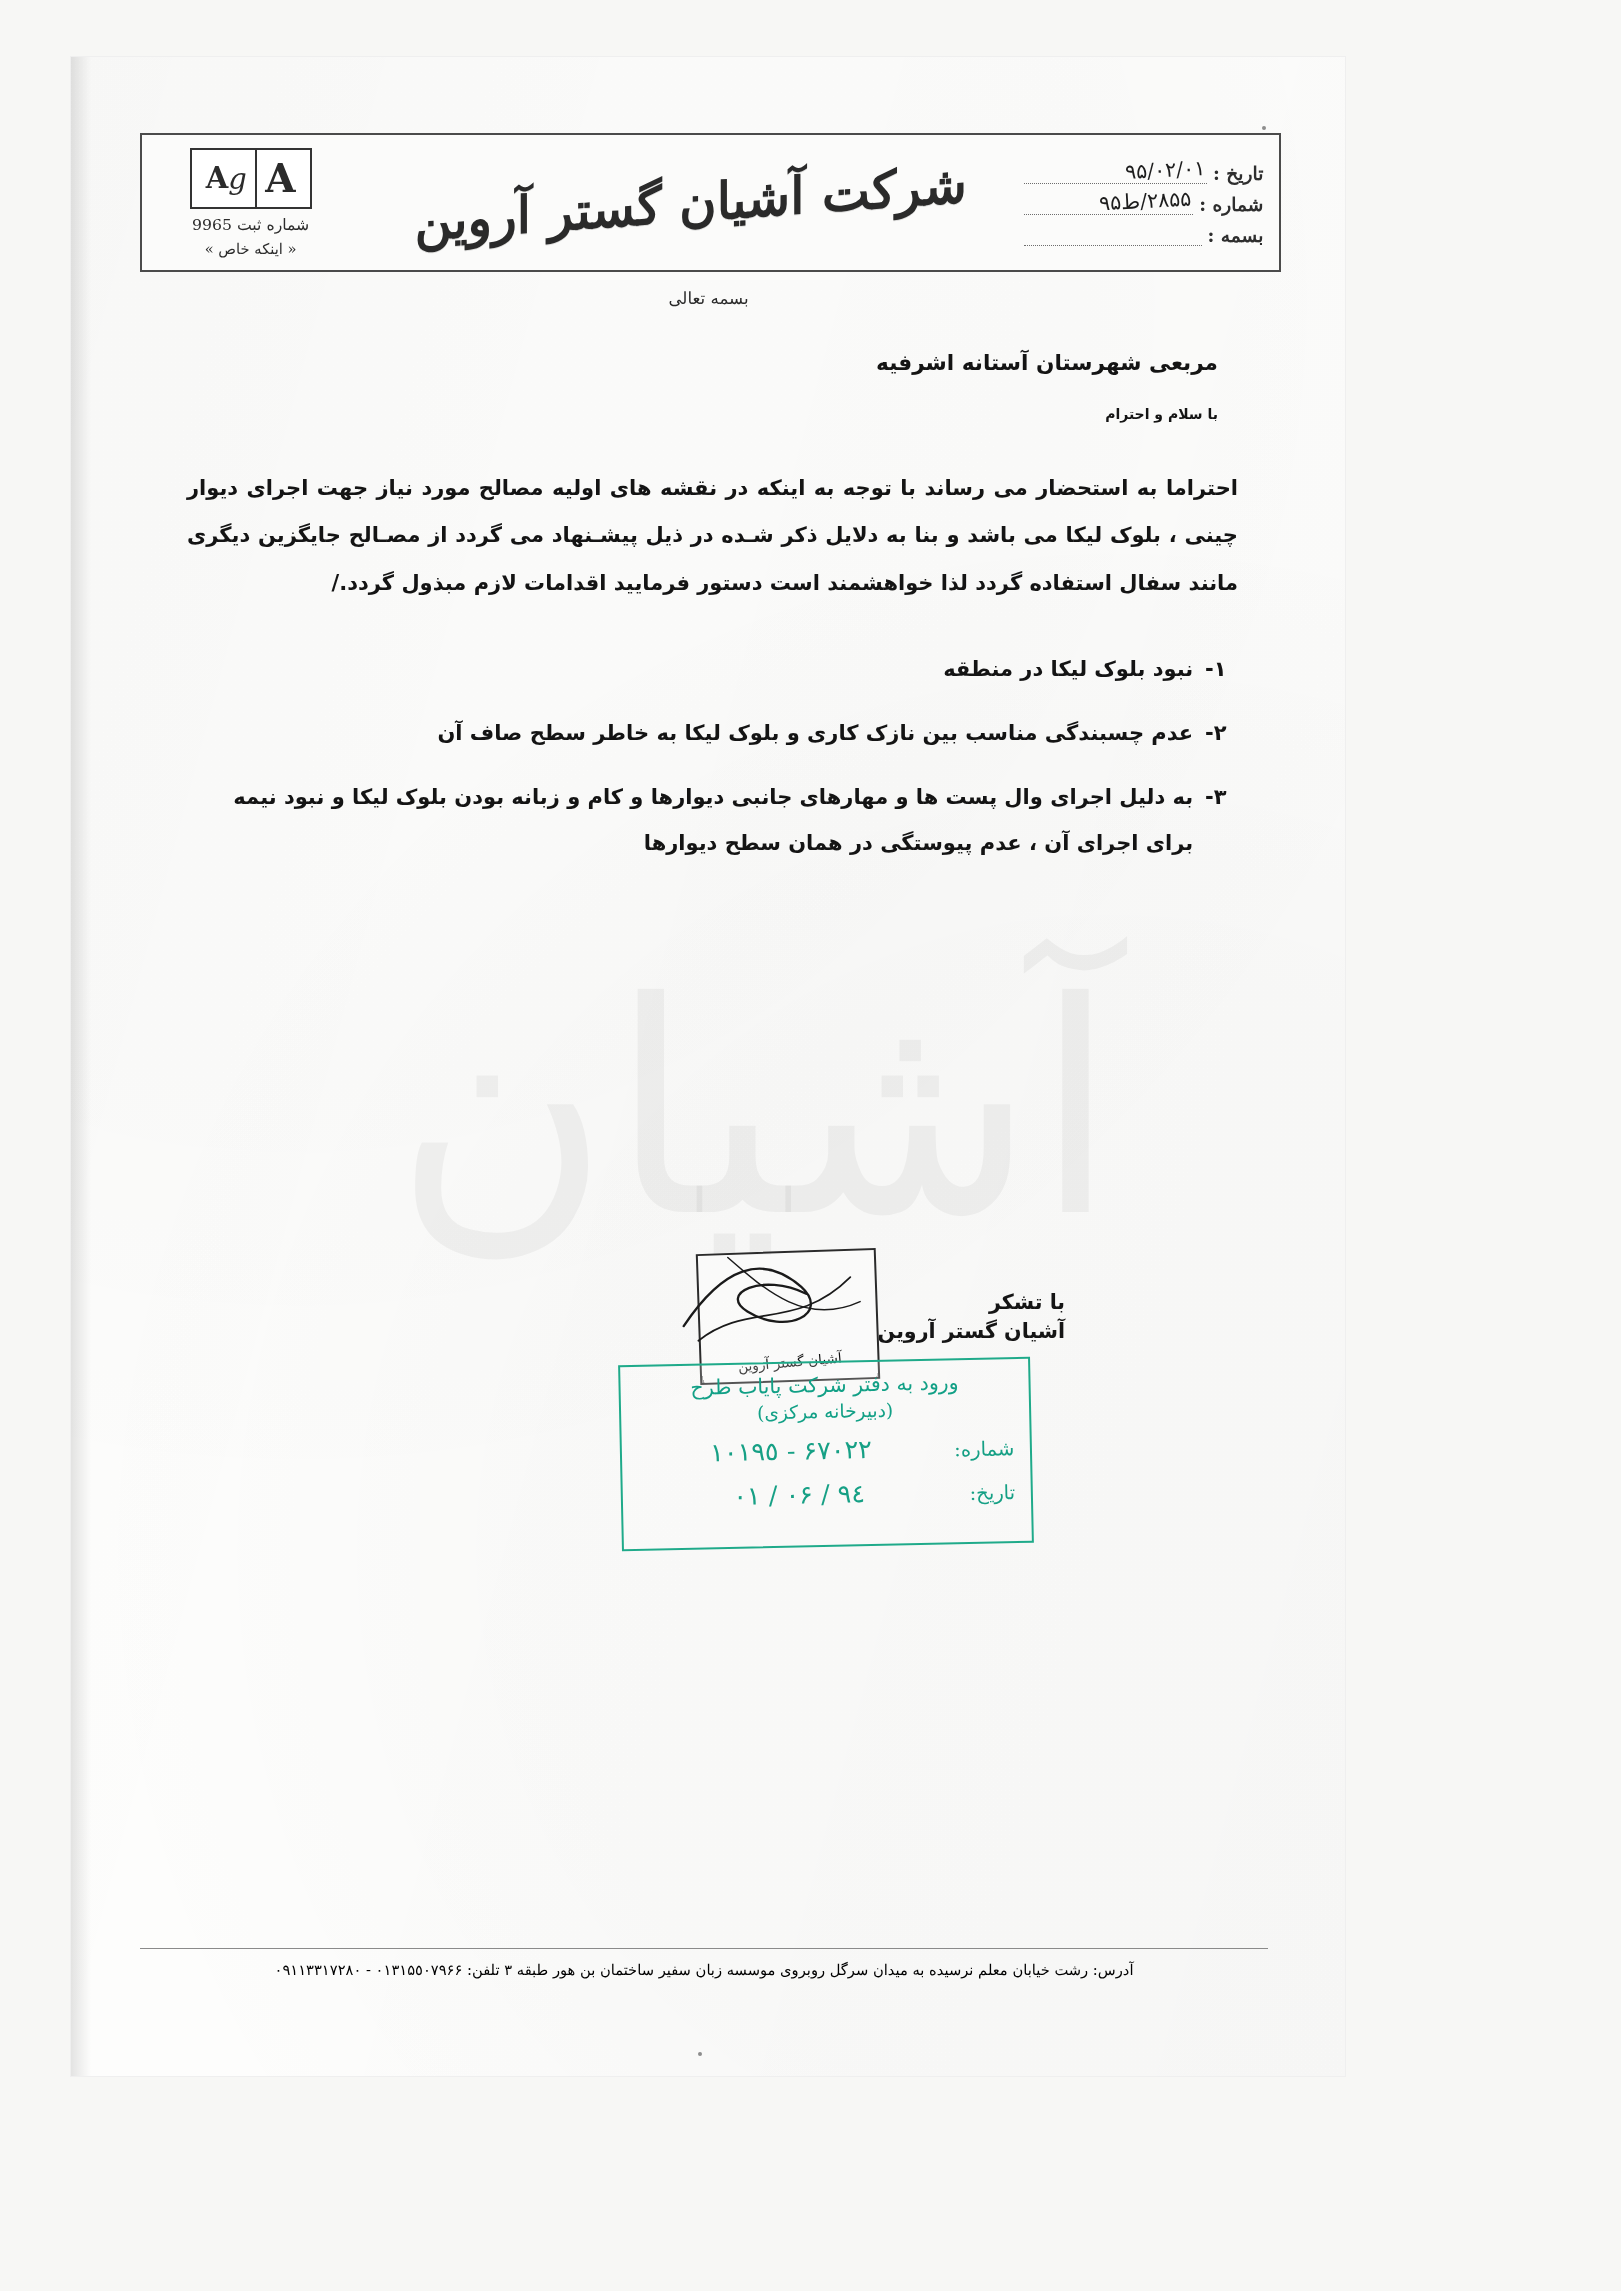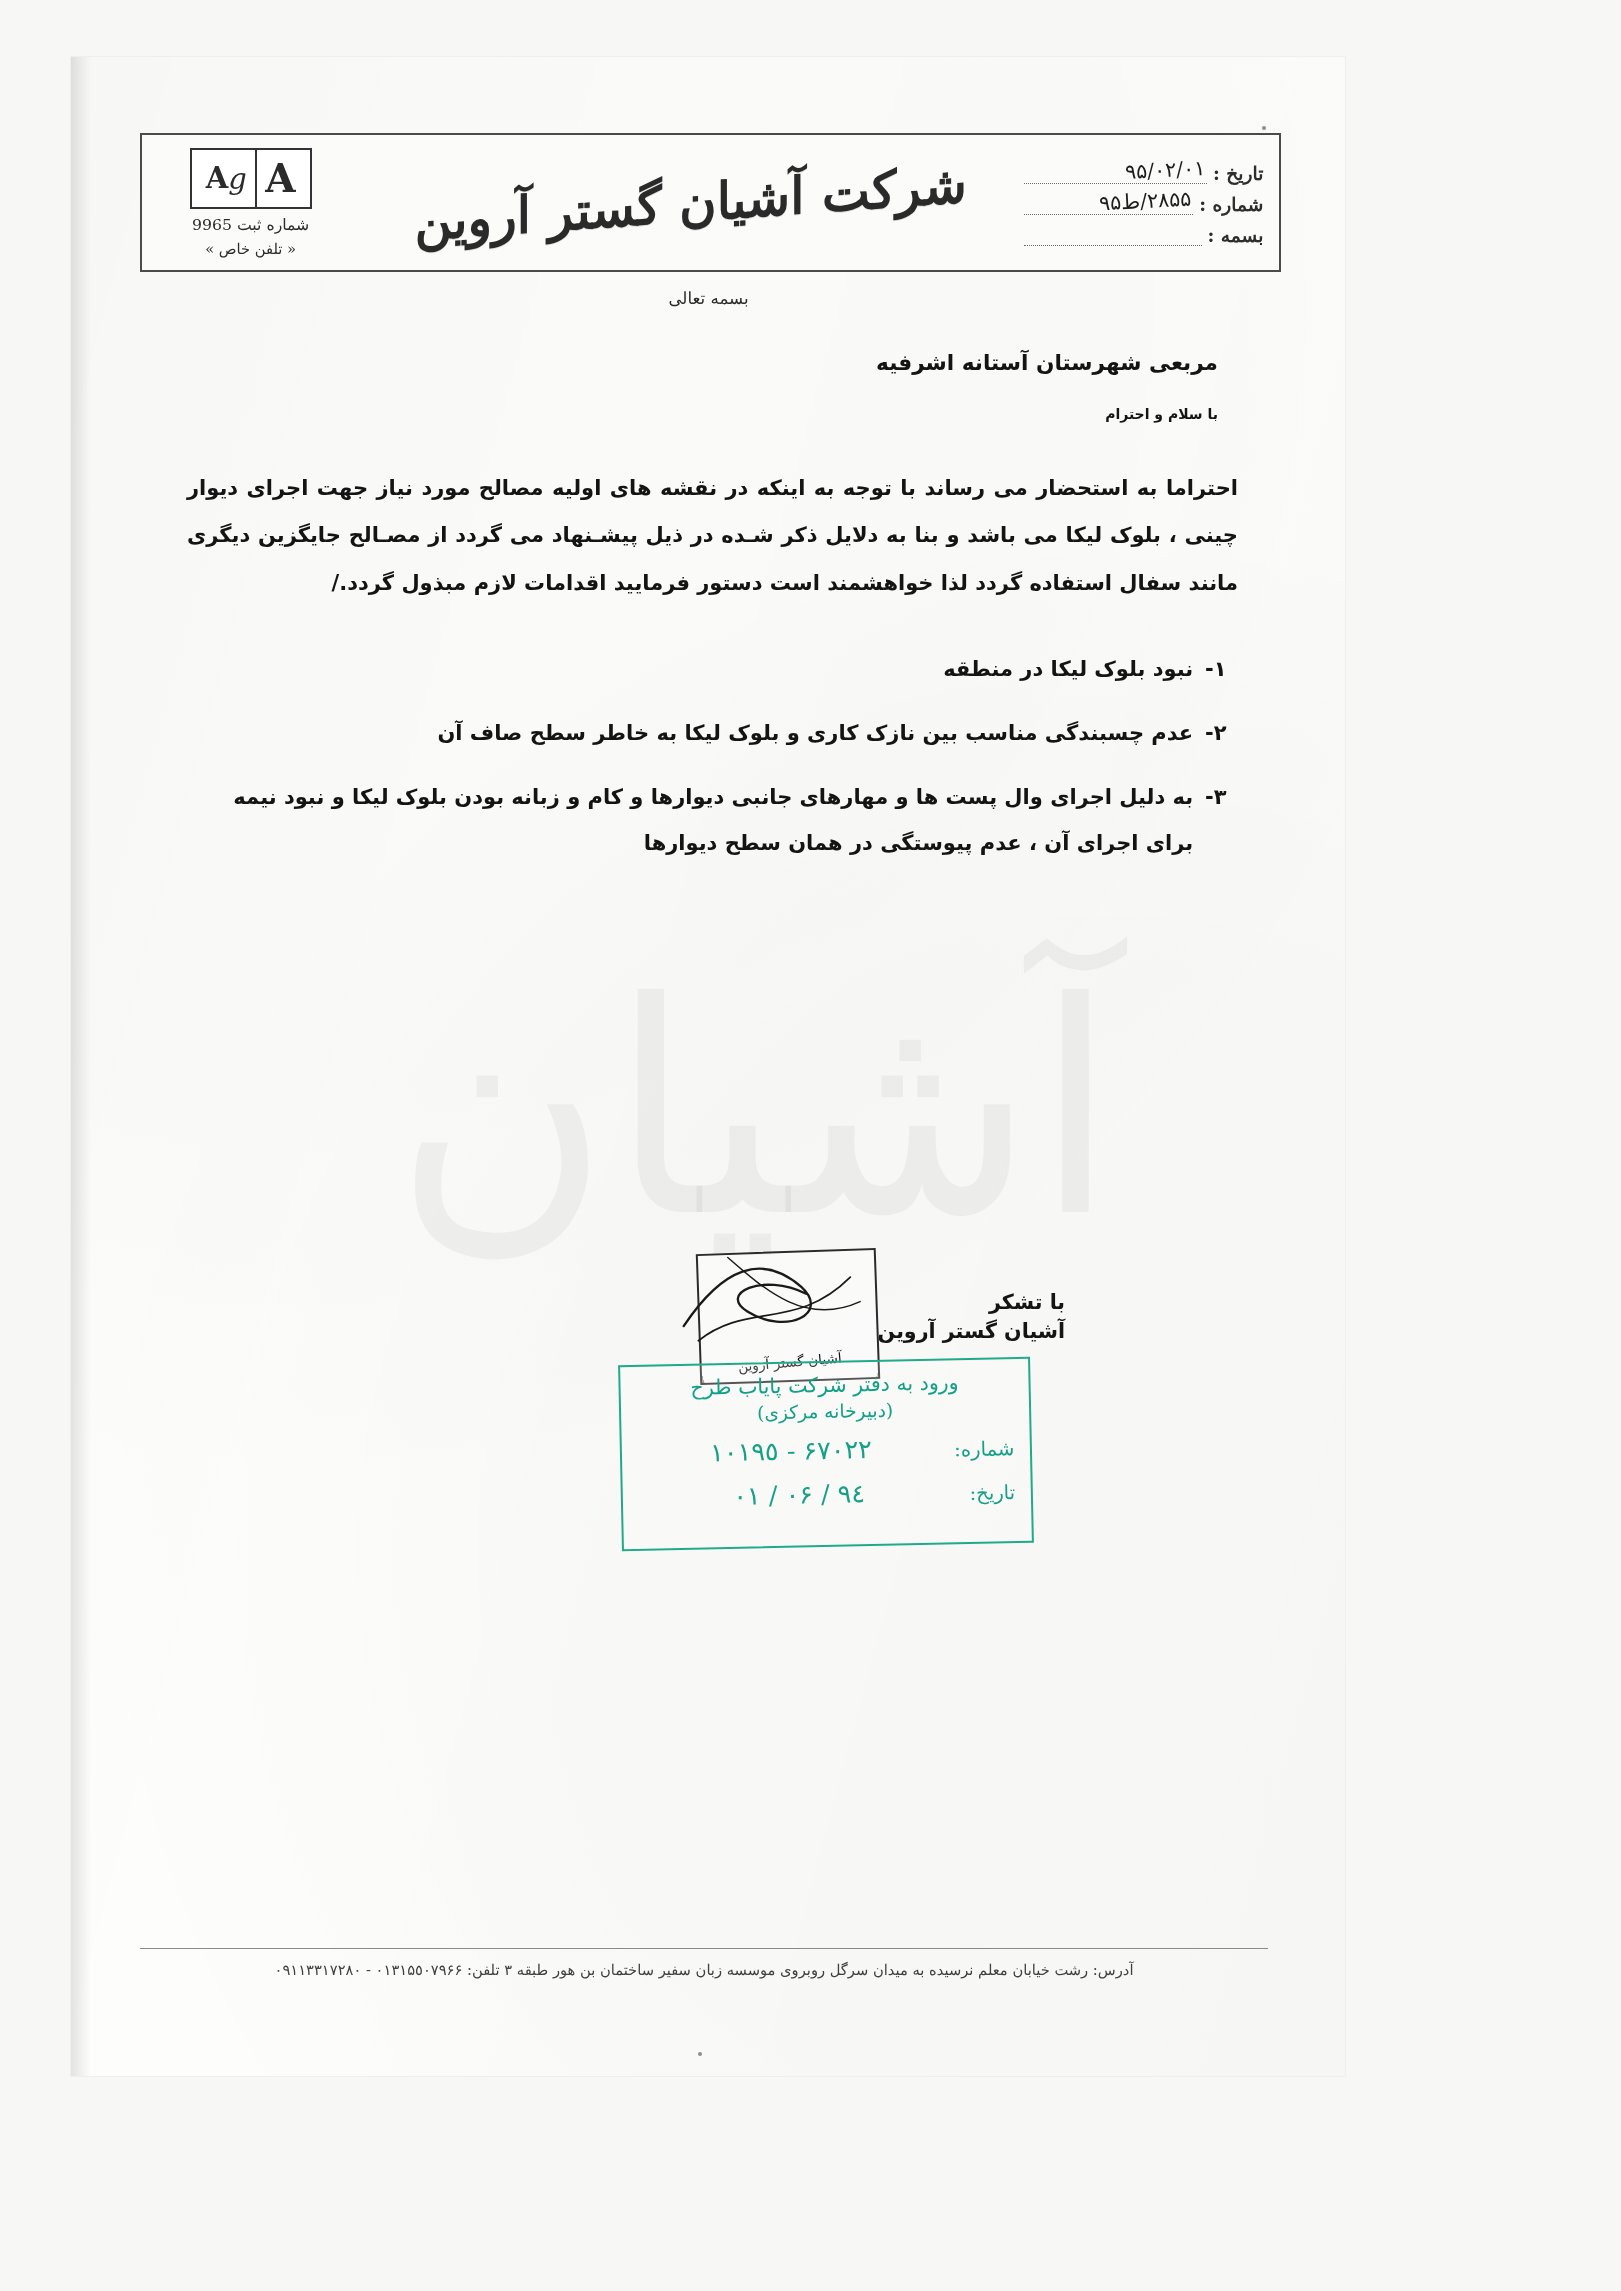--- a/index.html
+++ b/index.html
@@ -362,21 +362,21 @@
   .footer {
     position: absolute;
     left: 69px;
     right: 77px;
     bottom: 98px;
     border-top: 1px solid #8a8a8a;
     padding-top: 11.8px;
     text-align: center;
     font-family: "DejaVu Serif", serif;
     font-size: 14.7px;
-    color: #404040;
+    color: #000000;
     direction: rtl;
   }
   .dot-artifact {
     position: absolute;
     width: 3.9px;
     height: 3.9px;
     background: #8d8d8d;
     border-radius: 50%;
   }
 </style>
@@ -420,21 +420,21 @@
         </div>
 
         <div class="lh-logo">
           <div class="logo-mark">
             <span class="glyph-a">A</span>
             <span class="divider"></span>
             <span class="glyph-g">g</span>
             <span class="glyph-a" style="font-size:29px">A</span>
           </div>
           <div class="reg-line">شماره ثبت 9965</div>
-          <div class="reg-line small">« تلفن خاص »</div>
+          <div class="reg-line small">« اینکه خاص »</div>
         </div>
 
       </div>
     </div>
 
     <div class="body-wrap">
 
       <div class="bismillah">بسمه تعالی</div>
 
       <div class="addr-block">

